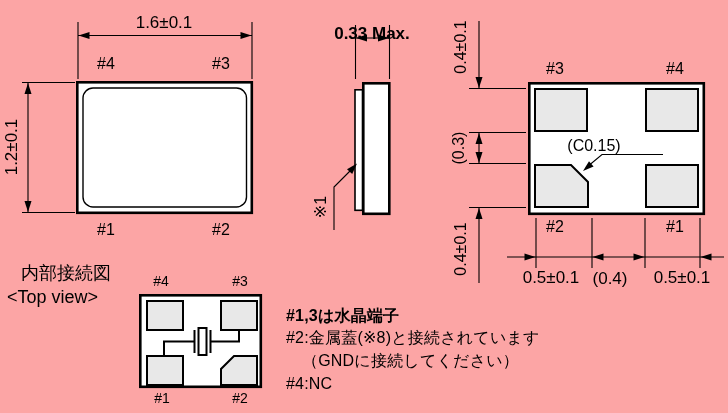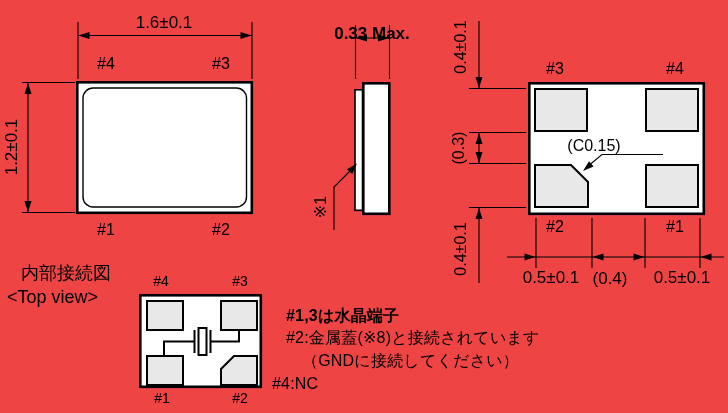--- a/index.html
+++ b/index.html
@@ -1,19 +1,19 @@
 <!DOCTYPE html>
 <html><head>
 <meta charset="utf-8">
 <style>
   html,body{margin:0;padding:0;background:#fff;}
   #canvas{
     position:relative;
     width:728px;height:413px;
-    background:#ef4444;
+    background:#fca5a5;
     font-family:"Liberation Sans","DejaVu Sans",sans-serif;
     color:#000;
     overflow:hidden;
   }
   #linework{position:absolute;left:0;top:0;}
   .label{
     position:absolute;
     white-space:nowrap;
     color:#000;
     line-height:1;
@@ -152,15 +152,15 @@
   <div class="label fs18" style="left:7px;top:288px;">&lt;Top view&gt;</div>
   <div class="label fs18" style="left:21px;top:264px;">内部接続図</div>
   <div class="label c fs14" style="left:161px;top:281px;">#4</div>
   <div class="label c fs14" style="left:240px;top:281px;">#3</div>
   <div class="label c fs14" style="left:162px;top:398px;">#1</div>
   <div class="label c fs14" style="left:240px;top:398px;">#2</div>
 
   <div class="label note" style="left:286px;top:308px;font-weight:bold;">#1,3は水晶端子</div>
   <div class="label note" style="left:286px;top:330px;">#2:金属蓋(※8)と接続されています</div>
   <div class="label note" style="left:302px;top:353px;text-align:right;">（GNDに接続してください）</div>
-  <div class="label note" style="left:272px;top:376px;">#4:NC</div>
+  <div class="label note" style="left:286px;top:376px;">#4:NC</div>
 
 </div>
 
 </body></html>

